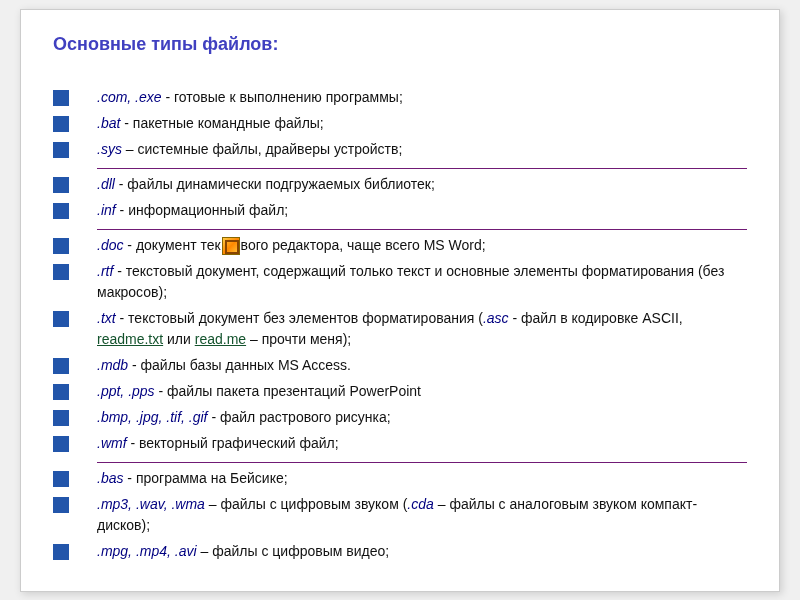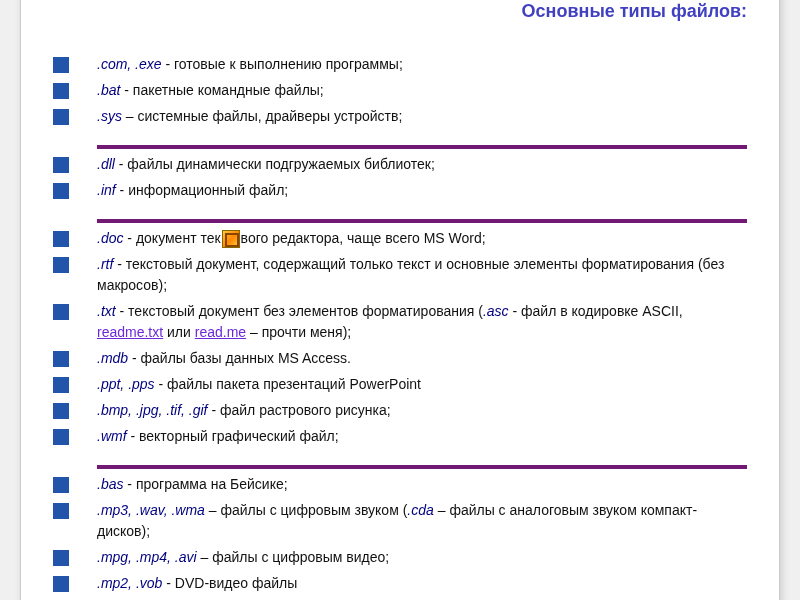--- a/index.html
+++ b/index.html
@@ -21,21 +21,21 @@
     .slide {
       width: 760px;
       min-height: 560px;
       background: #ffffff;
       border: 1px solid #cccccc;
       padding: 24px 32px 24px 32px;
       box-shadow: 2px 2px 8px rgba(0,0,0,0.15);
     }
 
     .slide-title {
-      text-align: right;
+      text-align: left;
       font-size: 18px;
       font-weight: bold;
       color: #4040c0;
       margin-bottom: 32px;
     }
 
     .item-list {
       list-style: none;
       padding: 0;
     }
@@ -65,27 +65,27 @@
       flex: 1;
     }
 
     .ext {
       color: #000080;
       font-style: italic;
       font-weight: normal;
     }
 
     .link-text {
-      color: #6d28d9;
+      color: #14532d;
       text-decoration: underline;
     }
 
     .underline-item {
-      border-bottom: 4px solid #701a75;
-      padding-bottom: 18px;
+      border-bottom: 1px solid #701a75;
+      padding-bottom: 8px;
     }
 
     .icon-inline {
       display: inline-block;
       width: 18px;
       height: 18px;
       background: linear-gradient(135deg, #ffcc44 0%, #ff8800 50%, #ffcc44 100%);
       border: 1px solid #886600;
       vertical-align: middle;
       margin: 0 1px;
@@ -162,18 +162,14 @@
         <span class="item-text"><span class="ext">.bas</span> - программа на Бейсике;</span>
       </li>
       <li>
         <span class="bullet"></span>
         <span class="item-text"><span class="ext">.mp3, .wav, .wma</span> – файлы с цифровым звуком (<span class="ext">.cda</span> – файлы с аналоговым звуком компакт-дисков);</span>
       </li>
       <li>
         <span class="bullet"></span>
         <span class="item-text"><span class="ext">.mpg, .mp4, .avi</span> – файлы с цифровым видео;</span>
       </li>
-      <li>
-        <span class="bullet"></span>
-        <span class="item-text"><span class="ext">.mp2, .vob</span> - DVD-видео файлы</span>
-      </li>
     </ul>
 </div>
 
 </body></html>

